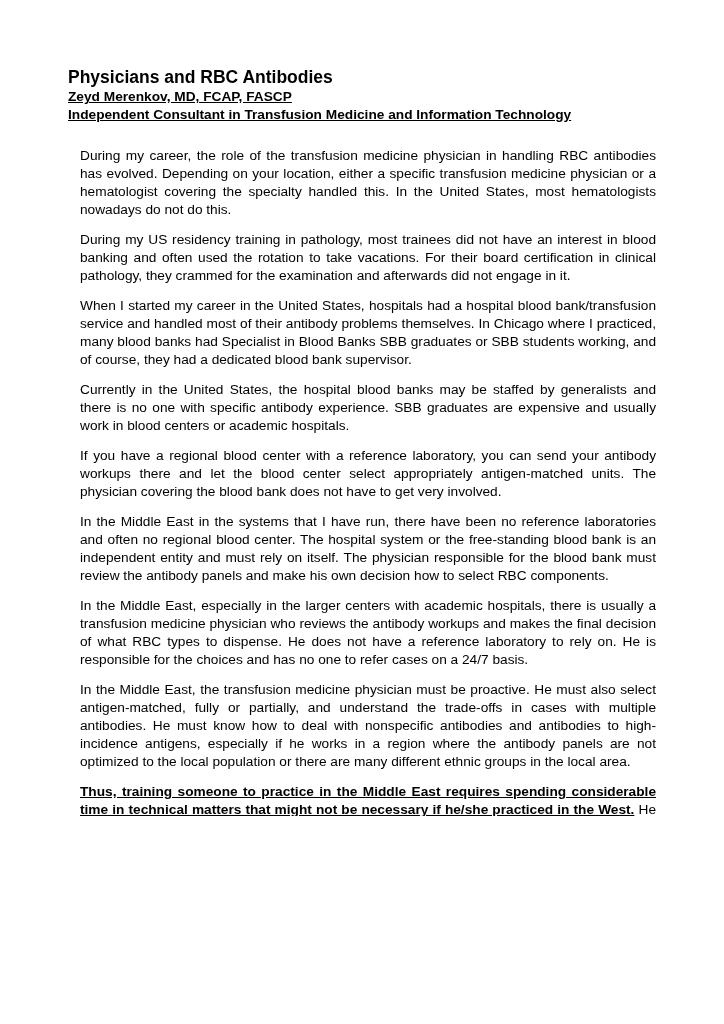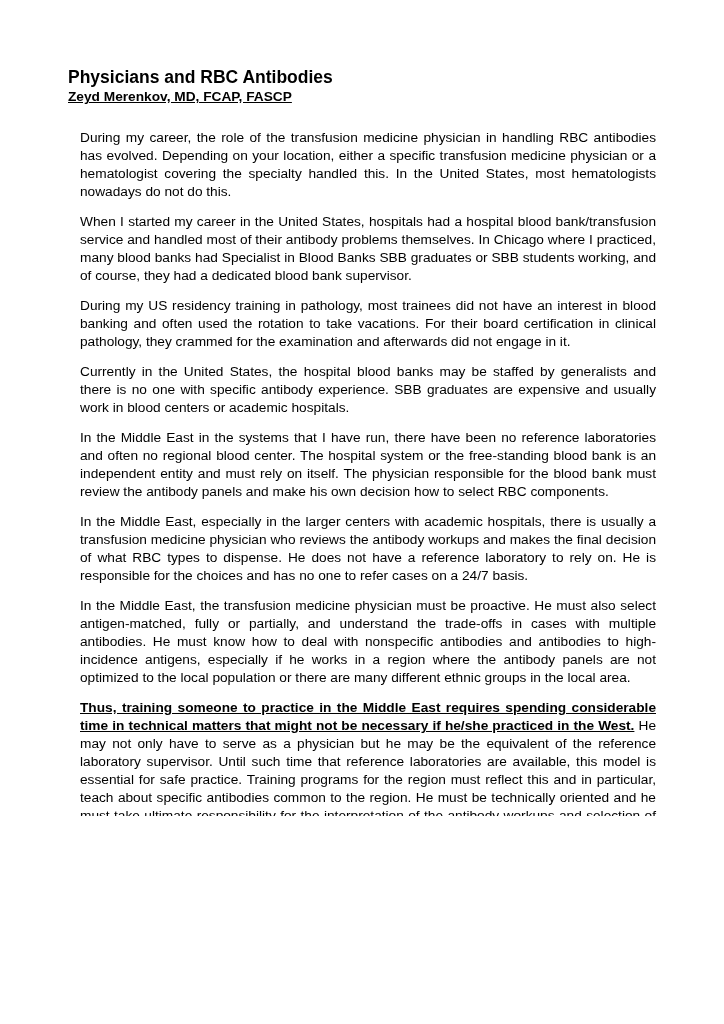--- a/index.html
+++ b/index.html
@@ -44,24 +44,26 @@
     font-weight: bold;
     text-decoration: underline;
   }
 </style>
 </head>
 <body>
 
 <div class="page">
   <h1 class="doc-title">Physicians and RBC Antibodies</h1>
   <p class="author-line">Zeyd Merenkov, MD, FCAP, FASCP</p>
+  <p class="affiliation-line">Independent Consultant in Transfusion Medicine and Information Technology</p>
 
   <div>
     <p class="body-paragraph first">During my career, the role of the transfusion medicine physician in handling RBC antibodies has evolved.  Depending on your location, either a specific transfusion medicine physician or a hematologist covering the specialty handled this.  In the United States, most hematologists nowadays do not do this.</p>
+    <p class="body-paragraph">During my US residency training in pathology, most trainees did not have an interest in blood banking and often used the rotation to take vacations.  For their board certification in clinical pathology, they crammed for the examination and afterwards did not engage in it.</p>
     <p class="body-paragraph">When I started my career in the United States, hospitals had a hospital blood bank/transfusion service and handled most of their antibody problems themselves.  In Chicago where I practiced, many blood banks had Specialist in Blood Banks SBB graduates or SBB students working, and of course, they had a dedicated blood bank supervisor.</p>
-    <p class="body-paragraph">During my US residency training in pathology, most trainees did not have an interest in blood banking and often used the rotation to take vacations.  For their board certification in clinical pathology, they crammed for the examination and afterwards did not engage in it.</p>
     <p class="body-paragraph">Currently in the United States, the hospital blood banks may be staffed by generalists and there is no one with specific antibody experience.  SBB graduates are expensive and usually work in blood centers or academic hospitals.</p>
+    <p class="body-paragraph">If you have a regional blood center with a reference laboratory, you can send your antibody workups there and let the blood center select appropriately antigen-matched units.  The physician covering the blood bank does not have to get very involved.</p>
     <p class="body-paragraph">In the Middle East in the systems that I have run, there have been no reference laboratories and often no regional blood center.  The hospital system or the free-standing blood bank is an independent entity and must rely on itself.  The physician responsible for the blood bank must review the antibody panels and make his own decision how to select RBC components.</p>
     <p class="body-paragraph">In the Middle East, especially in the larger centers with academic hospitals, there is usually a transfusion medicine physician who reviews the antibody workups and makes the final decision of what RBC types to dispense.  He does not have a reference laboratory to rely on.  He is responsible for the choices and has no one to refer cases on a 24/7 basis.</p>
     <p class="body-paragraph">In the Middle East, the transfusion medicine physician must be proactive.  He must also select antigen-matched, fully or partially, and understand the trade-offs in cases with multiple antibodies.  He must know how to deal with nonspecific antibodies and antibodies to high-incidence antigens, especially if he works in a region where the antibody panels are not optimized to the local population or there are many different ethnic groups in the local area.</p>
     <p class="body-paragraph"><span class="bold-lead">Thus, training someone to practice in the Middle East requires spending considerable time in technical matters that might not be necessary if he/she practiced in the West.</span><span> He may not only have to serve as a physician but he may be the equivalent of the reference laboratory supervisor.  Until such time that reference laboratories are available, this model is essential for safe practice.  Training programs for the region must reflect this and in particular, teach about specific antibodies common to the region.  He must be technically oriented and he must take ultimate responsibility for the interpretation of the antibody workups and selection of the appropriately matched units.</span></p>
   </div>
 </div>
 
 </body></html>

